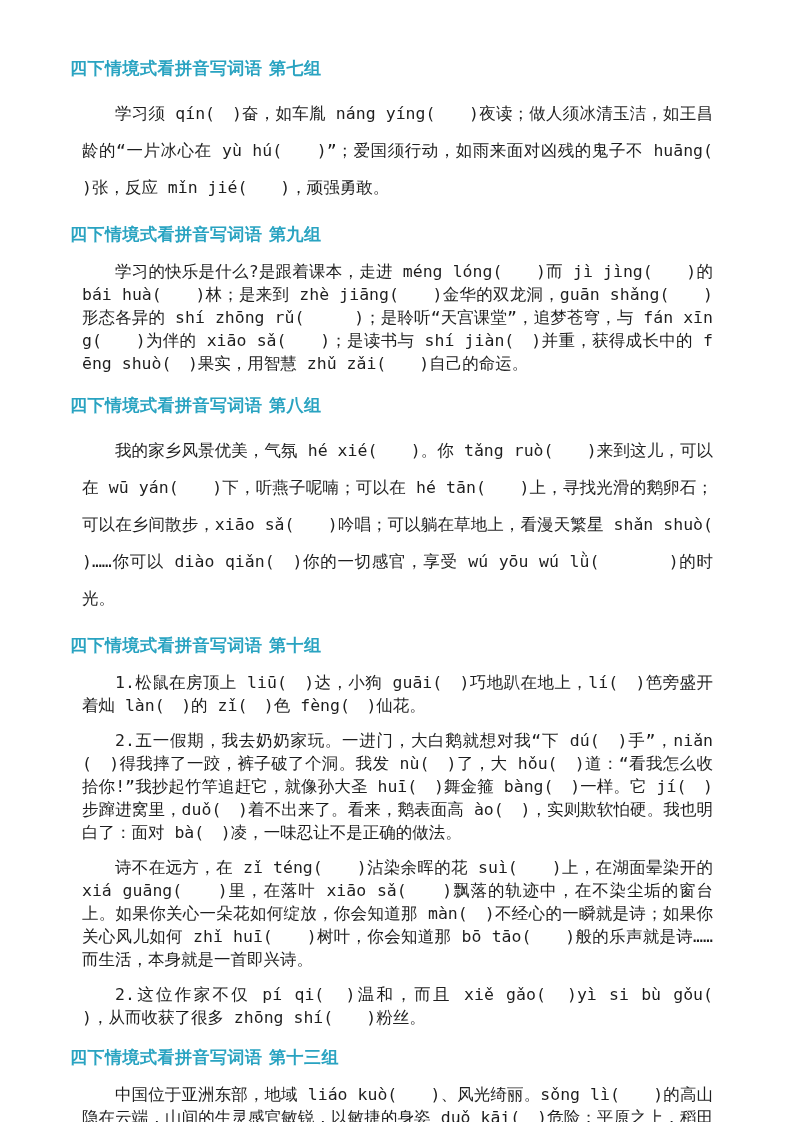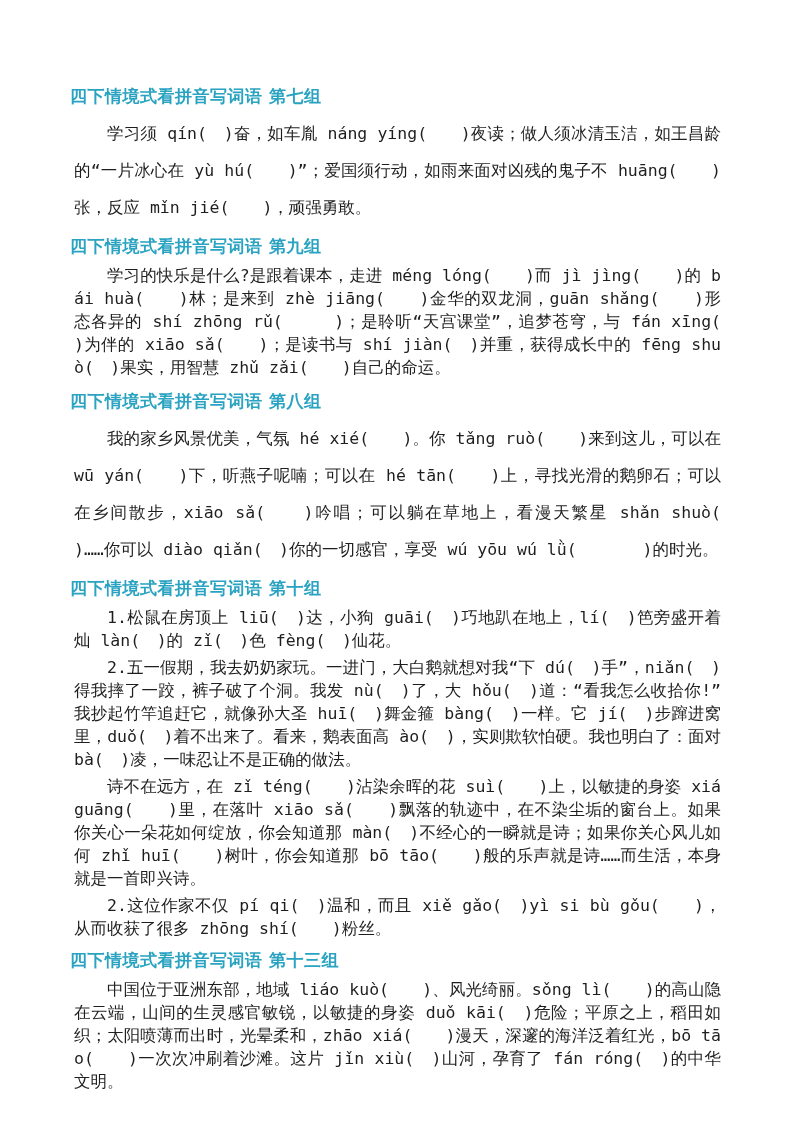--- a/index.html
+++ b/index.html
@@ -7,40 +7,40 @@
     padding: 0;
     background: #ffffff;
     width: 793px;
     height: 1122px;
     overflow: hidden;
   }
   .page {
     box-sizing: border-box;
     width: 793px;
     height: 1088px;
-    padding: 78px 68px 20px 70px;
+    padding: 50px 68px 20px 70px;
     background: #ffffff;
     border-radius: 19px;
   }
   .section { margin: 0; }
   .section-heading {
     font-family: "DejaVu Sans", "Liberation Sans", sans-serif;
     font-weight: bold;
     font-size: 17px;
     line-height: 21px;
     color: var(--heading-color, #29a3c1);
     margin: 0;
     padding: 6px 0 3px 0;
     letter-spacing: 0.5px;
   }
   .para {
     font-family: "DejaVu Sans Mono", "Liberation Mono", monospace;
     font-size: 16.5px;
     color: var(--body-color, #1e1e1e);
-    margin: 4px;
+    margin: 12px;
     text-indent: 2em;
     text-align: justify;
     word-break: break-all;
   }
   .s-loose .para { line-height: 37px; }
   .s-tight .para { line-height: 23px; }
   .s-loose .section-heading { padding: 8px 0 4px 0; }
 </style>
 </head>
 <body style="background: rgb(255, 255, 255);">
@@ -67,21 +67,21 @@
   </section>
       <section class="section s-tight">
     <h2 class="section-heading">四下情境式看拼音写词语 第十组</h2>
     <div class="section-body">
           <p class="para">1.松鼠在房顶上 liū(　)达，小狗 guāi(　)巧地趴在地上，lí(　)笆旁盛开着灿 làn(　)的 zǐ(　)色 fèng(　)仙花。</p>
           <p class="para">2.五一假期，我去奶奶家玩。一进门，大白鹅就想对我“下 dú(　)手”，niǎn(　)得我摔了一跤，裤子破了个洞。我发 nù(　)了，大 hǒu(　)道：“看我怎么收拾你!”我抄起竹竿追赶它，就像孙大圣 huī(　)舞金箍 bàng(　)一样。它 jí(　)步蹿进窝里，duǒ(　)着不出来了。看来，鹅表面高 ào(　)，实则欺软怕硬。我也明白了：面对 bà(　)凌，一味忍让不是正确的做法。</p>
         </div>
   </section>
       <section class="section s-tight">
     <div class="section-body">
-          <p class="para">诗不在远方，在 zǐ téng(　　)沾染余晖的花 suì(　　)上，以敏捷的身姿 xiá guāng(　　)里，在落叶 xiāo sǎ(　　)飘落的轨迹中，在不染尘垢的窗台上。如果你关心一朵花如何绽放，你会知道那 màn(　)不经心的一瞬就是诗；如果你关心风儿如何 zhǐ huī(　　)树叶，你会知道那 bō tāo(　　)般的乐声就是诗……而生活，本身就是一首即兴诗。</p>
+          <p class="para">诗不在远方，在 zǐ téng(　　)沾染余晖的花 suì(　　)上，在湖面晕染开的 xiá guāng(　　)里，在落叶 xiāo sǎ(　　)飘落的轨迹中，在不染尘垢的窗台上。如果你关心一朵花如何绽放，你会知道那 màn(　)不经心的一瞬就是诗；如果你关心风儿如何 zhǐ huī(　　)树叶，你会知道那 bō tāo(　　)般的乐声就是诗……而生活，本身就是一首即兴诗。</p>
         </div>
   </section>
       <section class="section s-tight">
     <div class="section-body">
           <p class="para">2.这位作家不仅 pí qi(　)温和，而且 xiě gǎo(　)yì si bù gǒu(　　)，从而收获了很多 zhōng shí(　　)粉丝。</p>
         </div>
   </section>
       <section class="section s-tight">
     <h2 class="section-heading">四下情境式看拼音写词语 第十三组</h2>
     <div class="section-body">

